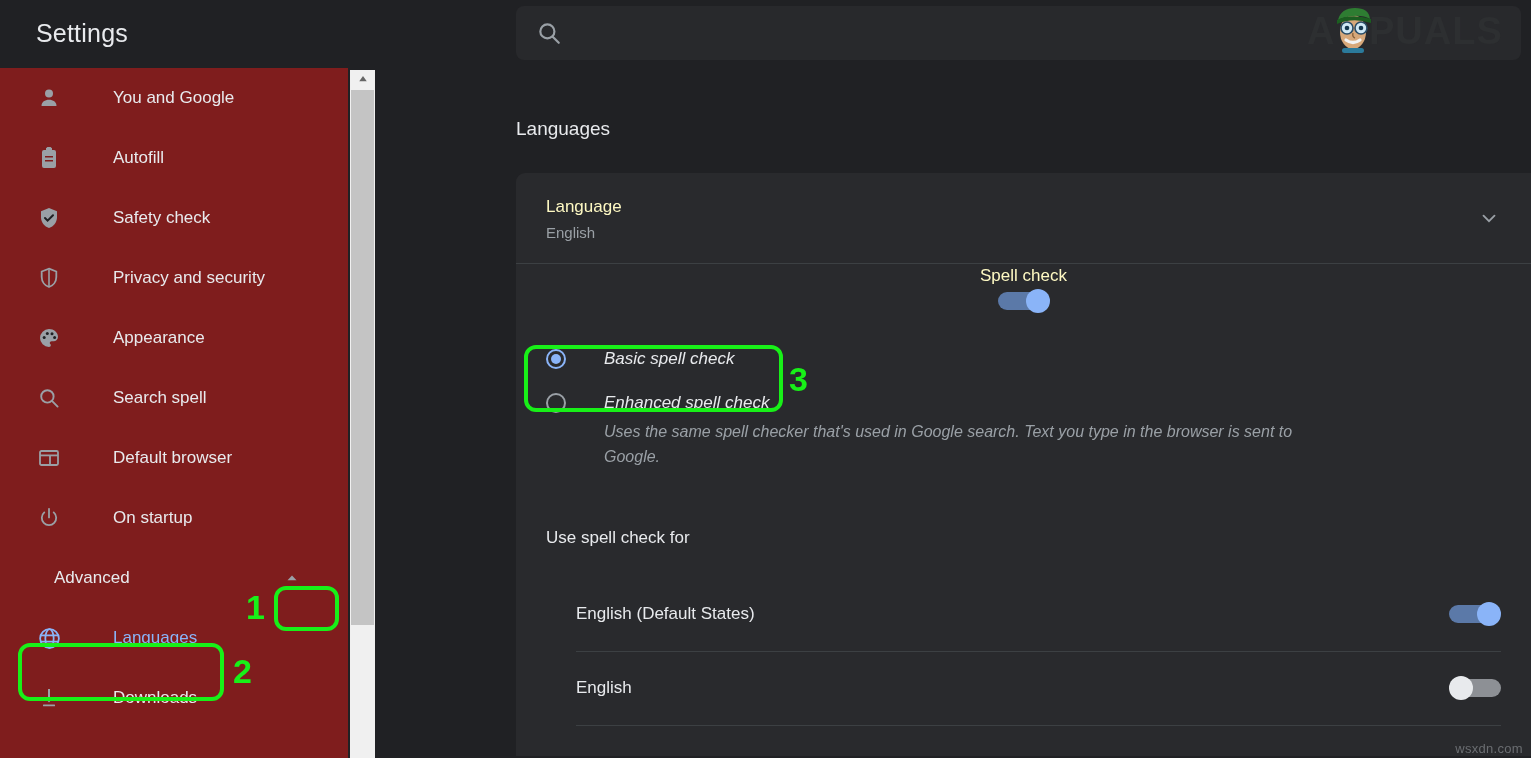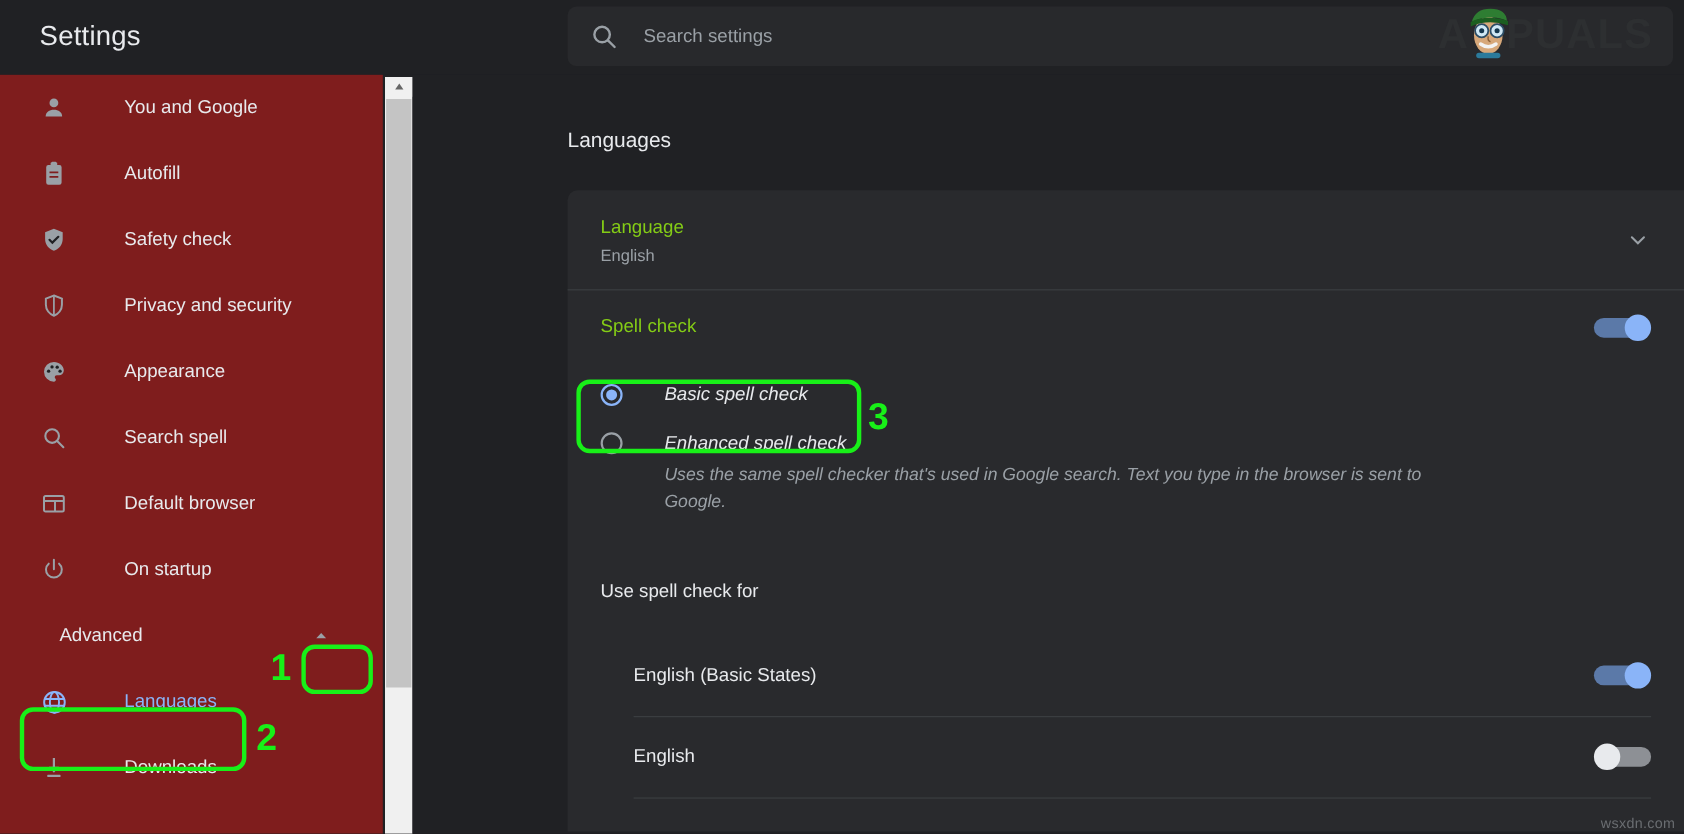--- a/index.html
+++ b/index.html
@@ -100,26 +100,26 @@
     width: 1015px; background: #292a2d;
     border-radius: 9px 0 0 0;
   }
   .row {
     position: relative; padding: 0 30px;
   }
   .divider { height: 1px; background: #3c4043; margin: 0; }
 
   .lang-row { height: 90px; display: flex; align-items: center; cursor: pointer; }
   .lang-row .texts { flex: 1; }
-  .row-title { font-size: 17px; color: #84cc16; line-height: 1.45; }
+  .row-title { font-size: 17px; color: #fef9c3; line-height: 1.45; }
   .row-sub { font-size: 15px; color: #9aa0a6; margin-top: 4px; }
   .chevron { width: 24px; height: 24px; color: #9aa0a6;
              display:flex; align-items:center; justify-content:center; cursor:pointer; }
 
-  .spell-row { height: 67px; display: flex; align-items: center; }
+  .spell-row { height: 67px; display: flex; align-items: center; flex-direction: column; }
 
   
   .toggle { position: relative; width: 52px; height: 24px; cursor: pointer; flex:0 0 52px;}
   .toggle .track {
     position: absolute; left: 0; top: 3px; width: 46px; height: 18px;
     border-radius: 9px;
   }
   .toggle .knob {
     position: absolute; top: 0; width: 24px; height: 24px; border-radius: 50%;
   }
@@ -178,21 +178,20 @@
   <div class="header">
     <div class="header-title">Settings</div>
 
     <div class="search-box">
       <span class="search-icon">
         <svg viewBox="0 0 24 24" width="26" height="26" fill="none" stroke="currentColor" stroke-width="2">
           <circle cx="10.5" cy="10.5" r="6.5"></circle>
           <line x1="15.4" y1="15.4" x2="21" y2="21" stroke-linecap="round"></line>
         </svg>
       </span>
-      <input class="search-input" type="text" placeholder="Search settings" style="">
     </div>
 
     <div class="logo">
       
       <svg width="216" height="50" viewBox="0 0 216 50">
         <text x="0" y="40" font-family="Liberation Sans, sans-serif" font-size="38" font-weight="700" fill="#2d2f31" letter-spacing="1">A</text>
         <text x="62" y="40" font-family="Liberation Sans, sans-serif" font-size="38" font-weight="700" fill="#2d2f31" letter-spacing="1">PUALS</text>
 
         <g transform="translate(26,2)">
           <ellipse cx="20" cy="26" rx="13" ry="17" fill="#d7a87a"></ellipse>
@@ -379,21 +378,21 @@
             <span class="radio-label">Enhanced spell check</span>
           </div>
           <div class="radio-desc">Uses the same spell checker that's used in Google search. Text you type in the browser is sent to Google.</div>
         </div>
       </div>
 
       <div style="height:48px"></div>
       <div class="use-for-title">Use spell check for</div>
 
       <div class="lang-toggle-row" style="margin-top:30px">
-        <span class="name">English (Basic States)</span>
+        <span class="name">English (Default States)</span>
         <span class="toggle on">
           <span class="track"></span>
           <span class="knob"></span>
         </span>
       </div>
       <div class="sub-divider"></div>
 
       <div class="lang-toggle-row">
         <span class="name">English</span>
         <span class="toggle off">

